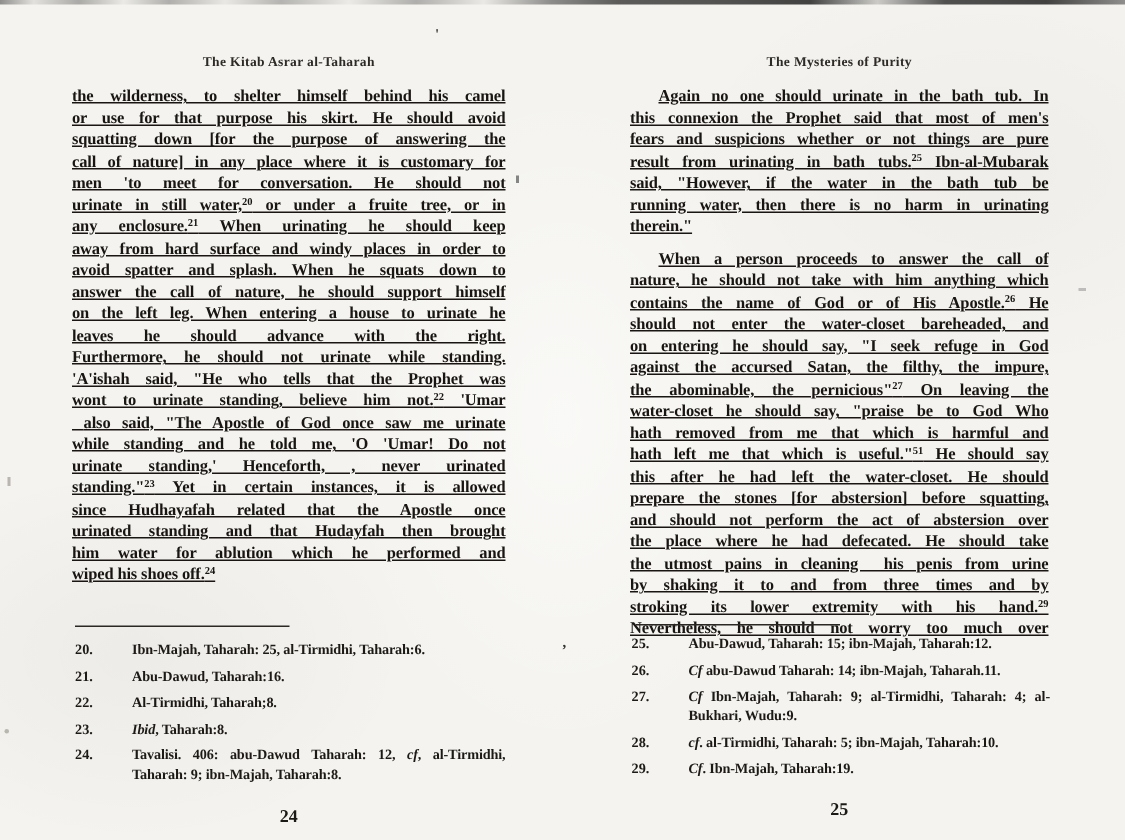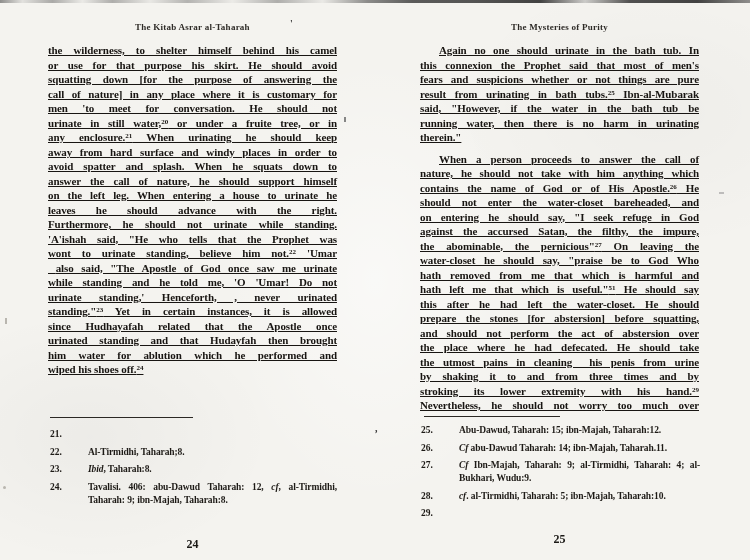--- a/index.html
+++ b/index.html
@@ -19,21 +19,21 @@
       rgba(60,60,60,.55) 0%, rgba(120,120,120,.15) 3%, rgba(80,80,80,.45) 7%, rgba(150,150,150,.10) 11%,
       rgba(70,70,70,.40) 15%, rgba(150,150,150,.12) 20%, rgba(75,75,75,.38) 25%, rgba(160,160,160,.10) 31%,
       rgba(70,70,70,.40) 37%, rgba(160,160,160,.12) 43%, rgba(55,55,55,.55) 49%, rgba(40,40,40,.75) 55%,
       rgba(45,45,45,.80) 63%, rgba(35,35,35,.85) 72%, rgba(110,110,110,.30) 78%, rgba(40,40,40,.80) 84%,
       rgba(35,35,35,.85) 93%, rgba(60,60,60,.55) 100%);
   }
   .page { position:absolute; top:12px; }
   .page-left  { left:48px;  width:289px; }
   .page-right { left:420px; width:279px; }
   .running-head {
-    margin-top:10px; text-align:center; font-size:9px; font-weight:bold;
+    margin-top:24px; text-align:center; font-size:9px; font-weight:bold;
     letter-spacing:.25px; color:#2e2b27;
   }
   .body {
     margin-top:11px; font-size:11px; font-weight:bold; line-height:14.5px;
     letter-spacing:-0.1px; color:#181512;text-decoration:underline;
   }
   .line { white-space:pre-wrap; text-align:justify; text-align-last:justify; }
   .line.flush { text-align-last:left; }
   .para + .para { margin-top:7px; }
   .para.indent .line:first-child { text-indent:19px; }
@@ -91,21 +91,26 @@
           <div class="line">since Hudhayafah related that the Apostle once</div>
           <div class="line">urinated standing and that Hudayfah then brought</div>
           <div class="line">him water for ablution which he performed and</div>
           <div class="line flush">wiped his shoes off.<sup>24</sup></div>
         </div>
       </div>
   </div>
   <div class="fn-rule fn-rule-left"></div>
   <div class="footnotes footnotes-left">
       <div class="fn-row">
+        <span class="fn-num">20.</span>
+        <div class="fn-text">Ibn-Majah, Taharah: 25, al-Tirmidhi, Taharah:6.</div>
+      </div>
+      <div class="fn-row">
         <span class="fn-num">21.</span>
+        <div class="fn-text">Abu-Dawud, Taharah:16.</div>
       </div>
       <div class="fn-row">
         <span class="fn-num">22.</span>
         <div class="fn-text">Al-Tirmidhi, Taharah;8.</div>
       </div>
       <div class="fn-row">
         <span class="fn-num">23.</span>
         <div class="fn-text"><i>Ibid</i>, Taharah:8.</div>
       </div>
       <div class="fn-row">
@@ -162,20 +167,21 @@
       <div class="fn-row">
         <span class="fn-num">27.</span>
         <div class="fn-text"><i>Cf</i> Ibn-Majah, Taharah: 9; al-Tirmidhi, Taharah: 4; al-Bukhari, Wudu:9.</div>
       </div>
       <div class="fn-row">
         <span class="fn-num">28.</span>
         <div class="fn-text"><i>cf</i>. al-Tirmidhi, Taharah: 5; ibn-Majah, Taharah:10.</div>
       </div>
       <div class="fn-row">
         <span class="fn-num">29.</span>
+        <div class="fn-text"><i>Cf</i>. Ibn-Majah, Taharah:19.</div>
       </div>
     </div>
   <div class="pageno pageno-right">25</div>
 
   <span class="artifact art-apostrophe">'</span>
   <span class="artifact art-comma">,</span>
   <span class="artifact art-tick"></span>
   <span class="artifact art-dash"></span>
   <span class="artifact art-speck1"></span>
   <span class="artifact art-speck2"></span>

